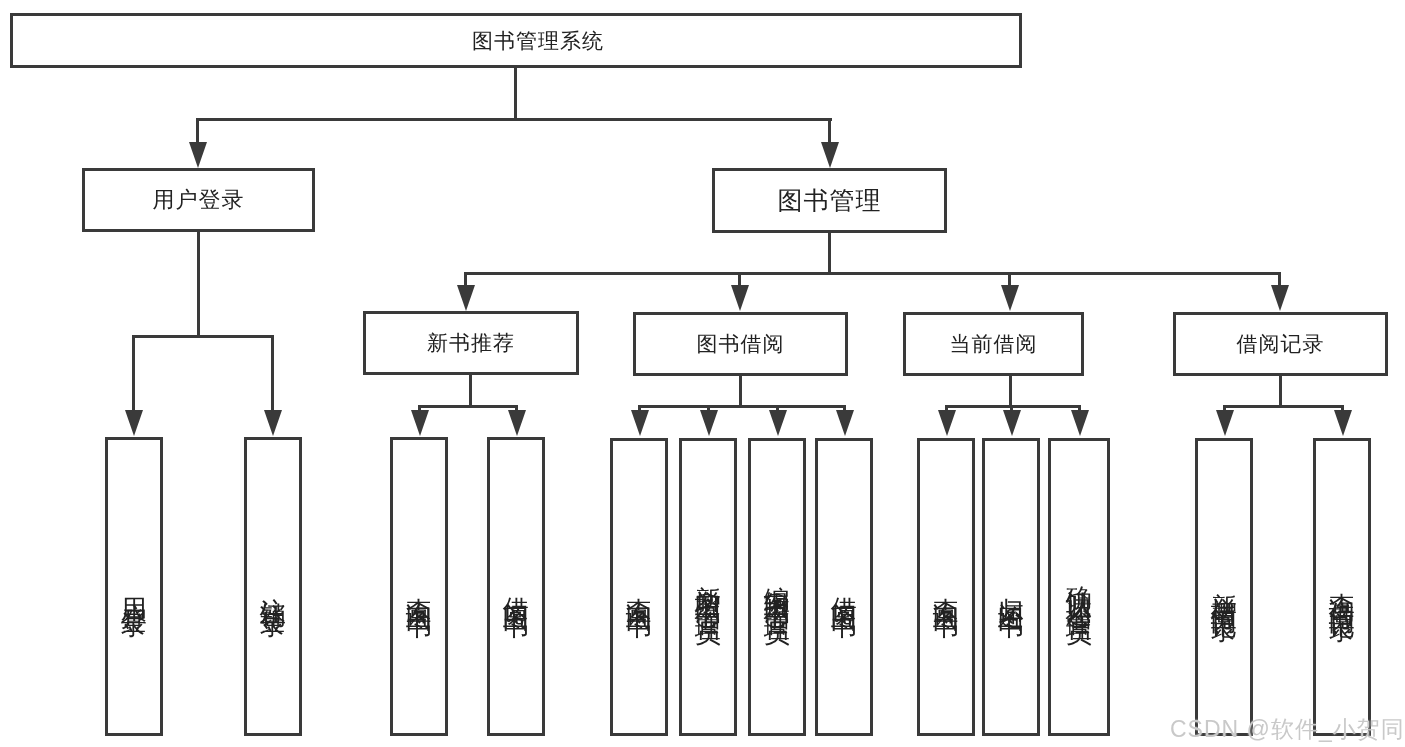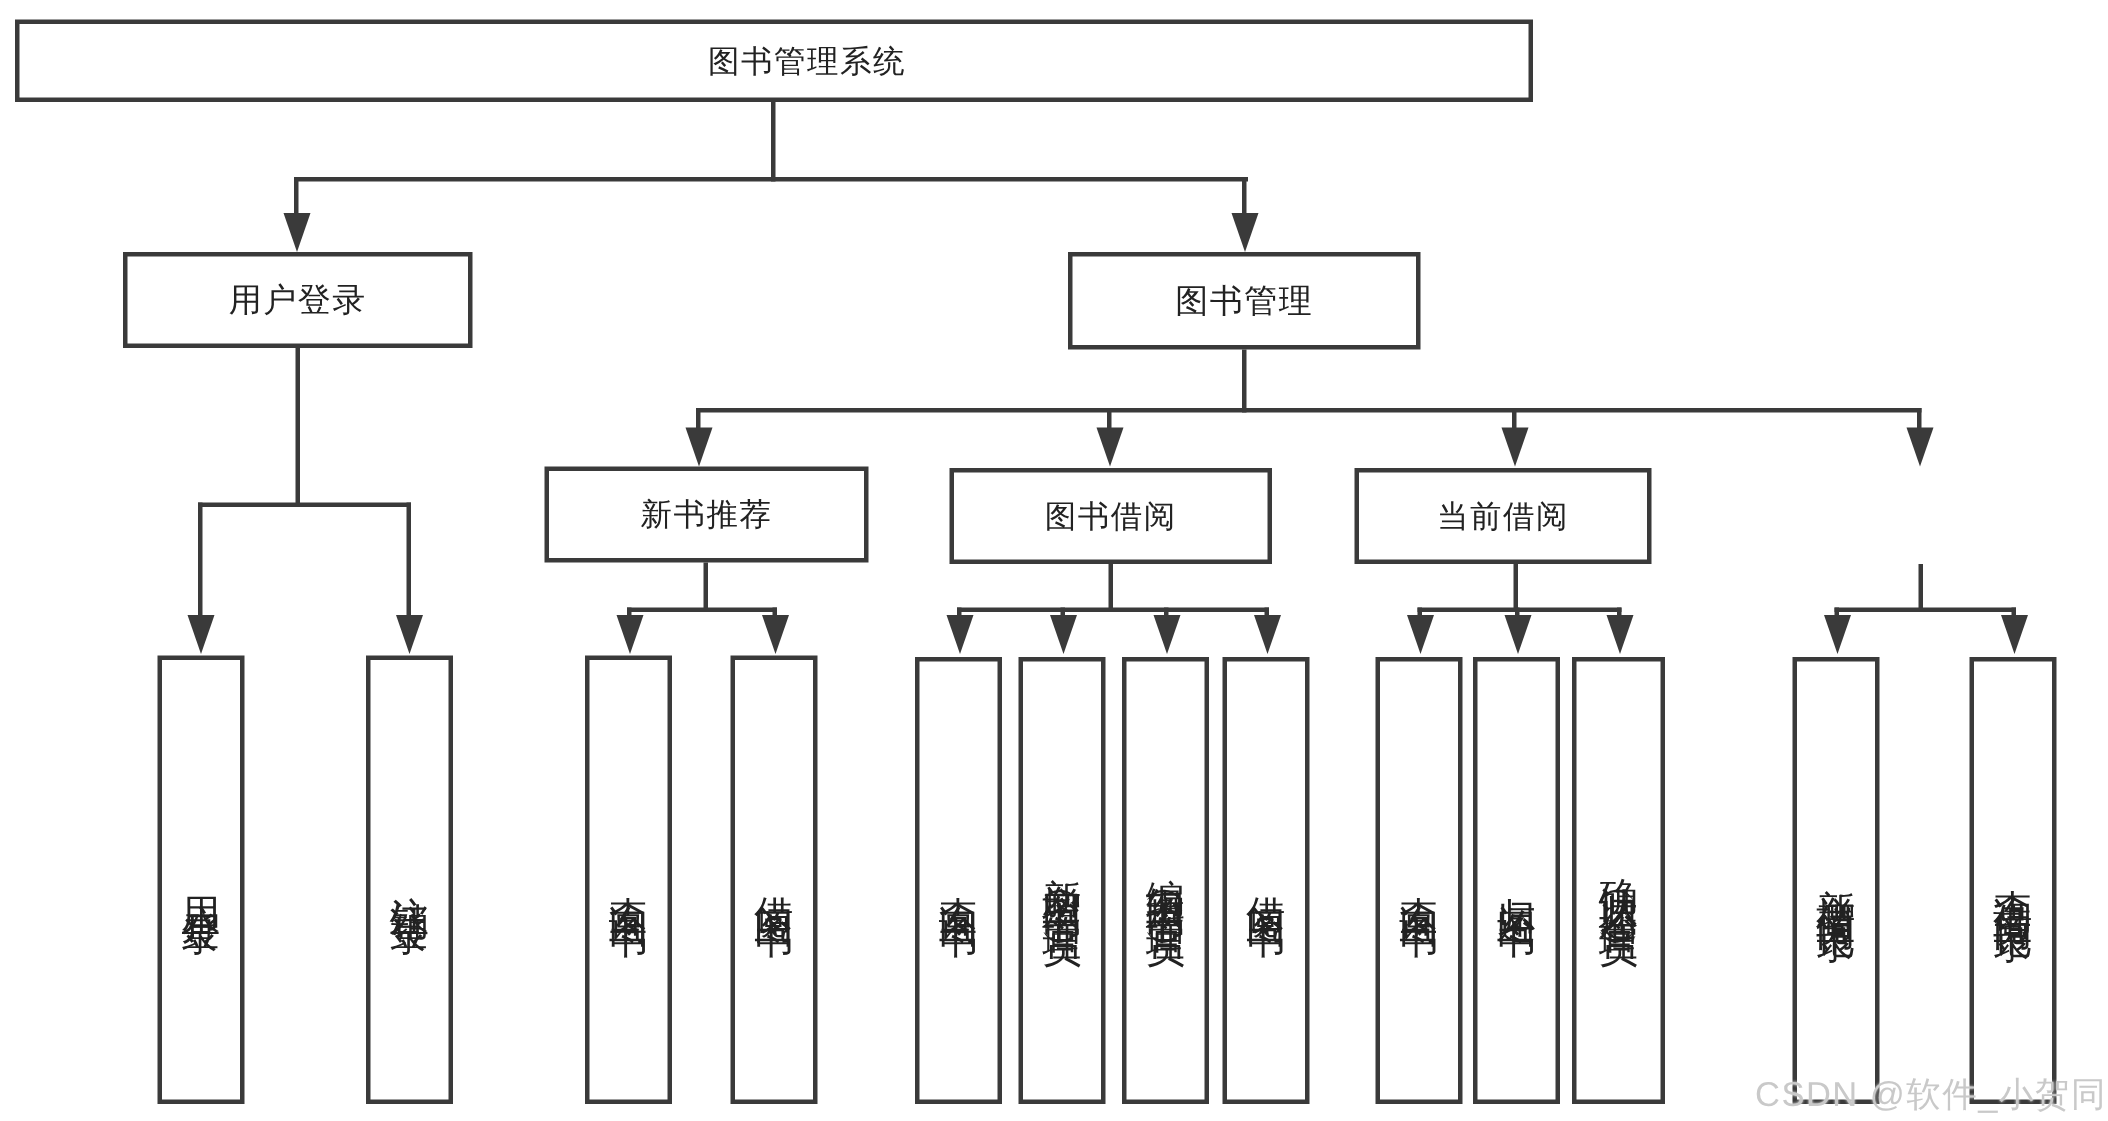--- a/index.html
+++ b/index.html
@@ -71,21 +71,21 @@
   <div class="hl" style="left:196px;top:118px;width:636px;"></div>
   <div class="vl" style="left:196px;top:118px;height:26px;"></div>
   <div class="arrow" style="left:189px;top:142px;"></div>
   <div class="vl" style="left:828px;top:118px;height:26px;"></div>
   <div class="arrow" style="left:821px;top:142px;"></div>
 
   <div class="box" style="left:82px;top:168px;width:233px;height:64px;">
     <span class="hlabel" style="font-size:22px;">用户登录</span>
   </div>
   <div class="box" style="left:712px;top:168px;width:235px;height:65px;">
-    <span class="hlabel" style="font-size:22px;">图书管理</span>
+    <span class="hlabel" style="font-size:25px;">图书管理</span>
   </div>
 
   <div class="vl" style="left:197px;top:232px;height:106px;"></div>
   <div class="hl" style="left:132px;top:335px;width:142px;"></div>
   <div class="vl" style="left:132px;top:335px;height:76px;"></div>
   <div class="arrow" style="left:125px;top:410px;"></div>
   <div class="vl" style="left:271px;top:335px;height:76px;"></div>
   <div class="arrow" style="left:264px;top:410px;"></div>
 
   <div class="vl" style="left:828px;top:233px;height:42px;"></div>
@@ -98,22 +98,25 @@
   <div class="arrow" style="left:1001px;top:285px;"></div>
   <div class="vl" style="left:1278px;top:272px;height:14px;"></div>
   <div class="arrow" style="left:1271px;top:285px;"></div>
 
   <div class="box" style="left:633px;top:312px;width:215px;height:64px;">
     <span class="hlabel">图书借阅</span>
   </div>
   <div class="box" style="left:363px;top:311px;width:216px;height:64px;">
     <span class="hlabel">新书推荐</span>
   </div>
-  <div class="box" style="left:903px;top:312px;width:198px;height:64px;">
+  <div class="box" style="left:903px;top:312px;width:181px;height:64px;">
     <span class="hlabel">当前借阅</span>
+  </div>
+  <div class="box" style="left:1173px;top:312px;width:215px;height:64px;">
+    <span class="hlabel">借阅记录</span>
   </div>
 
   <div class="vl" style="left:469px;top:375px;height:33px;"></div>
   <div class="hl" style="left:418px;top:405px;width:100px;"></div>
   <div class="vl" style="left:418px;top:405px;height:8px;"></div>
   <div class="arrow" style="left:411px;top:410px;"></div>
   <div class="vl" style="left:515px;top:405px;height:8px;"></div>
   <div class="arrow" style="left:508px;top:410px;"></div>
 
   <div class="vl" style="left:739px;top:376px;height:32px;"></div>

